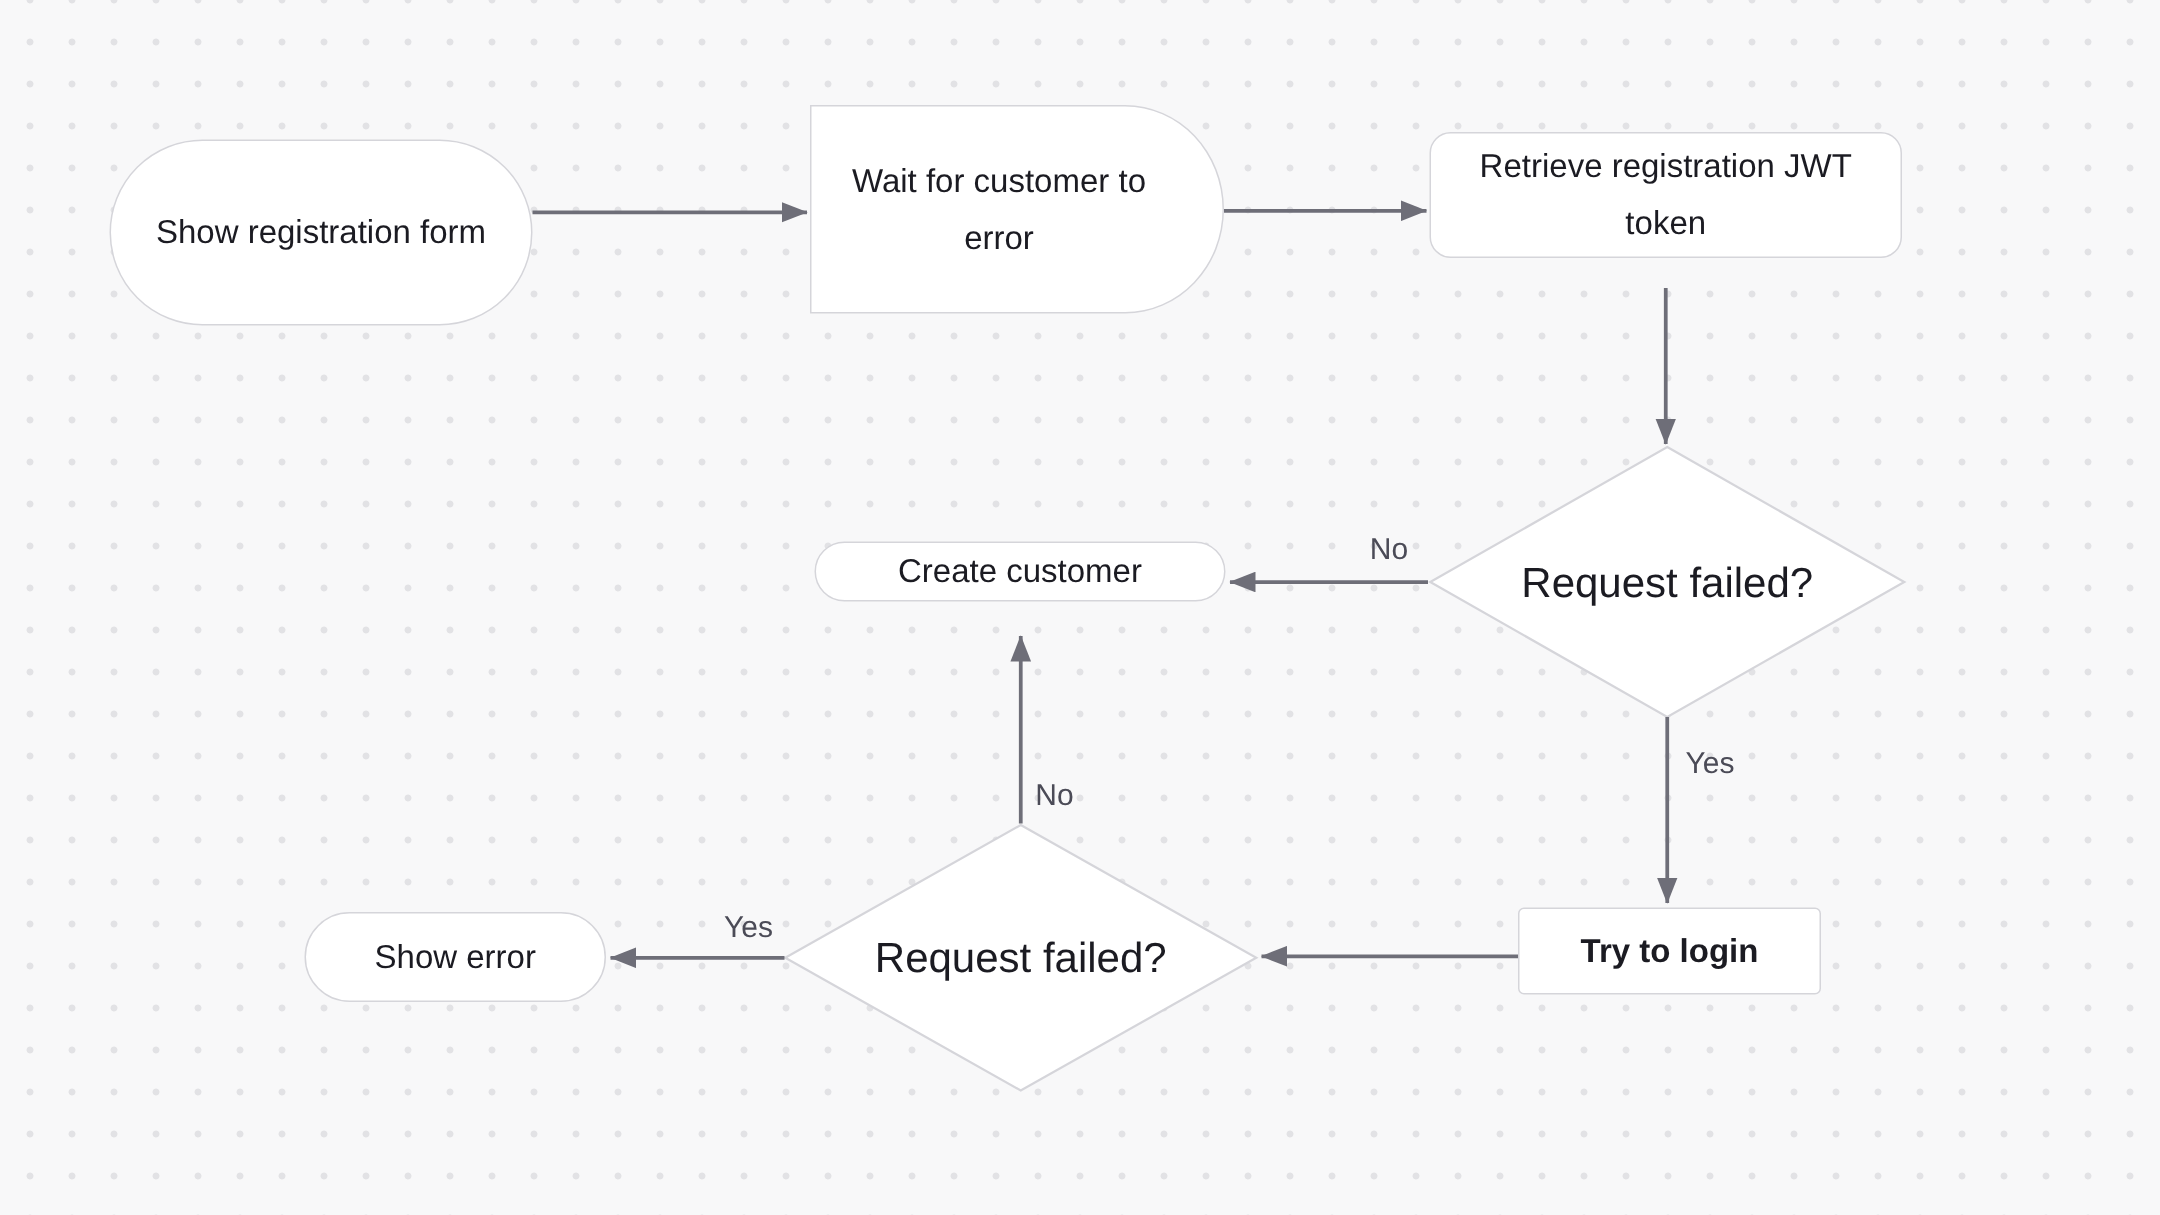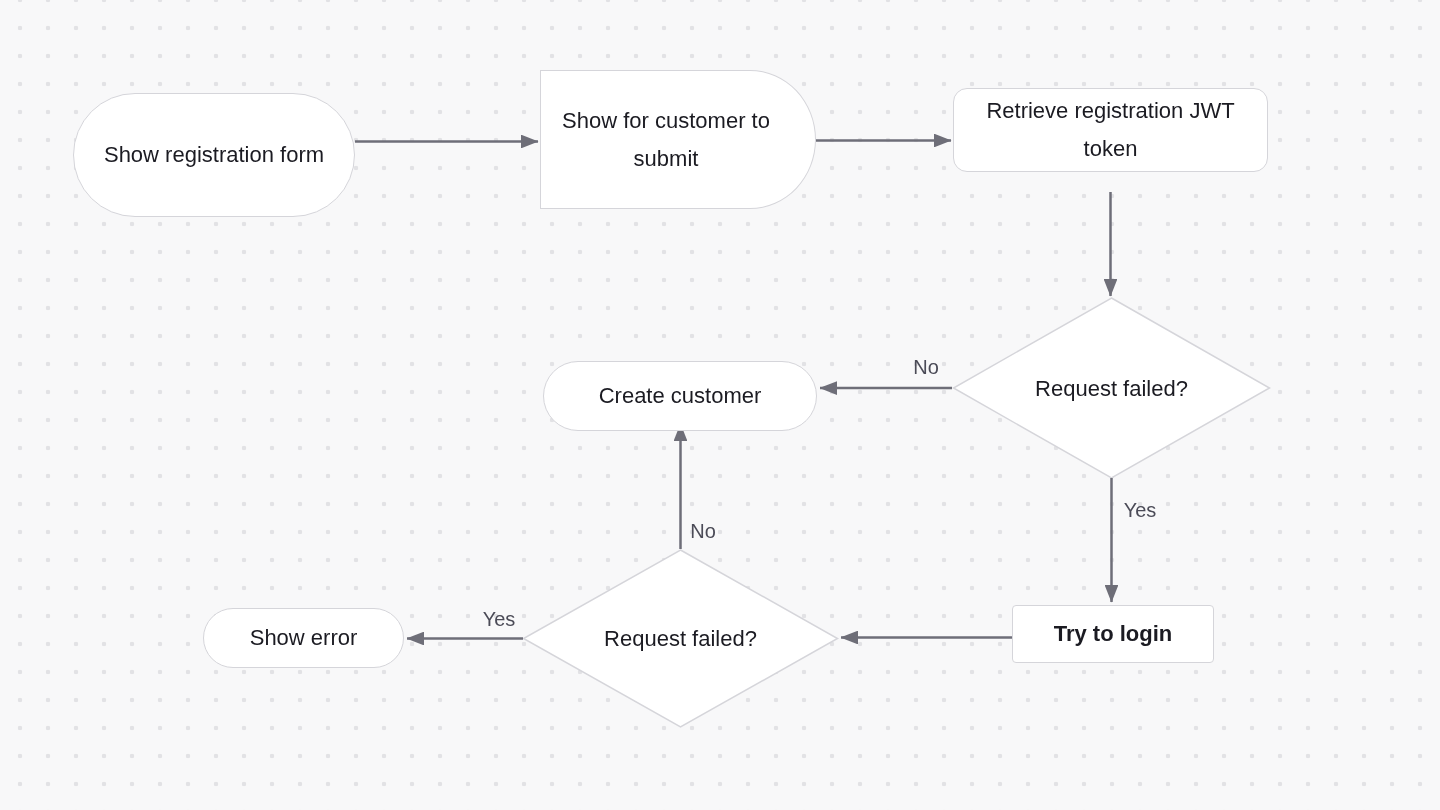--- a/index.html
+++ b/index.html
@@ -41,21 +41,21 @@
   .stadium { border-radius: 999px; }
   .rounded { border-radius: 14px; }
   .delay {
     border-top-right-radius: 66px 69.5px;
     border-bottom-right-radius: 66px 69.5px;
   }
   .diamond-label {
     position: absolute;
     transform: translate(-50%, -50%);
     color: #1b1b22;
-    font-size: 22px;
+    font-size: 28px;
     white-space: nowrap;
   }
   .edge-label {
     position: absolute;
     transform: translate(-50%, -50%);
     color: #4b4b57;
     font-size: 20px;
     white-space: nowrap;
   }
   .node-text { pointer-events: none; }
@@ -83,28 +83,28 @@
     <line x1="1012" y1="637.5" x2="841" y2="637.5" stroke="#6e6e78" stroke-width="2.5" marker-end="url(#arrow)"></line>
     <line x1="680.5" y1="549" x2="680.5" y2="424" stroke="#6e6e78" stroke-width="2.5" marker-end="url(#arrow)"></line>
     <line x1="523" y1="638.5" x2="407" y2="638.5" stroke="#6e6e78" stroke-width="2.5" marker-end="url(#arrow)"></line>
   </svg>
 
   <div class="node stadium" style="left:73px; top:93px; width:282px; height:124px; padding:0 28px;">
     <span class="node-text">Show registration form</span>
   </div>
 
   <div class="node delay" style="left:540px; top:70px; width:276px; height:139px; padding:0 44px 0 20px;">
-    <span class="node-text">Show for customer to submit</span>
+    <span class="node-text">Wait for customer to error</span>
   </div>
 
   <div class="node rounded" style="left:953px; top:88px; width:315px; height:84px; padding:0 28px;">
     <span class="node-text">Retrieve registration JWT token</span>
   </div>
 
-  <div class="node stadium" style="left:543px; top:361px; width:274px; height:70px;align-items:center;">
+  <div class="node stadium" style="left:543px; top:361px; width:274px; height:40px;align-items:center;">
     <span class="node-text">Create customer</span>
   </div>
 
   <div class="node" style="left:1012px; top:605px; width:202px; height:58px; border-radius:4px;font-weight:bold;">
     <span class="node-text">Try to login</span>
   </div>
 
   <div class="node stadium" style="left:203px; top:608px; width:201px; height:60px;text-align:right;">
     <span class="node-text">Show error</span>
   </div>

